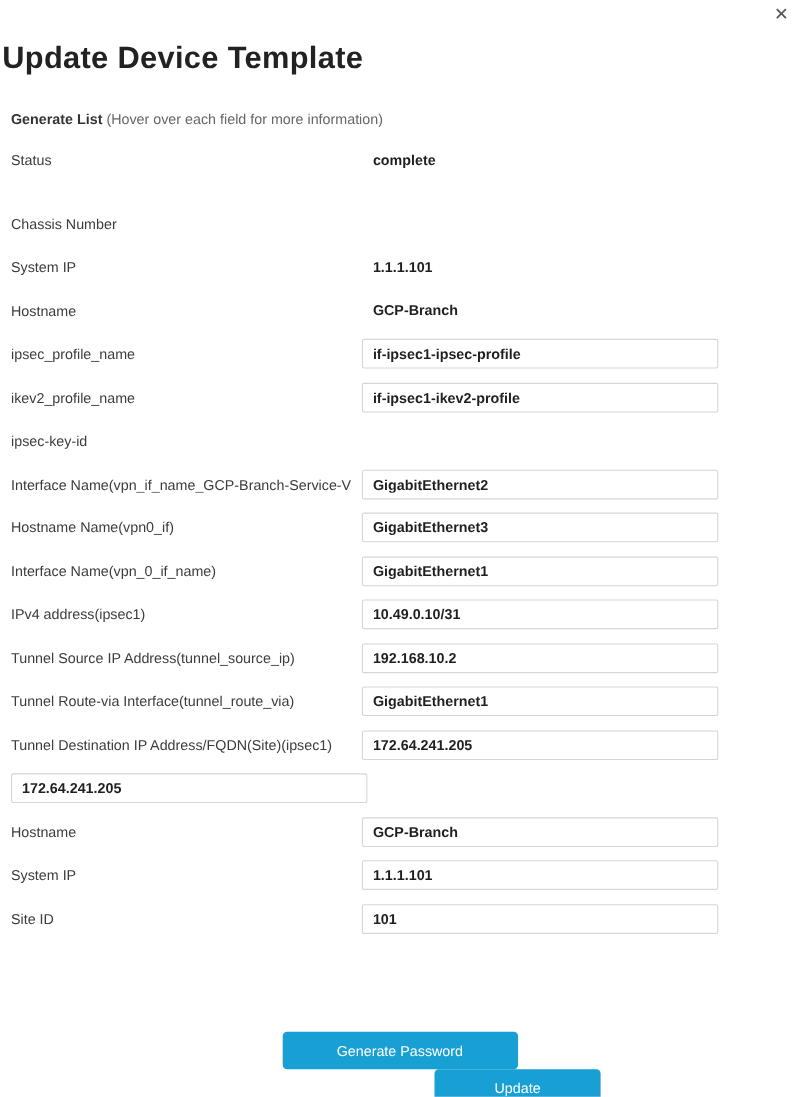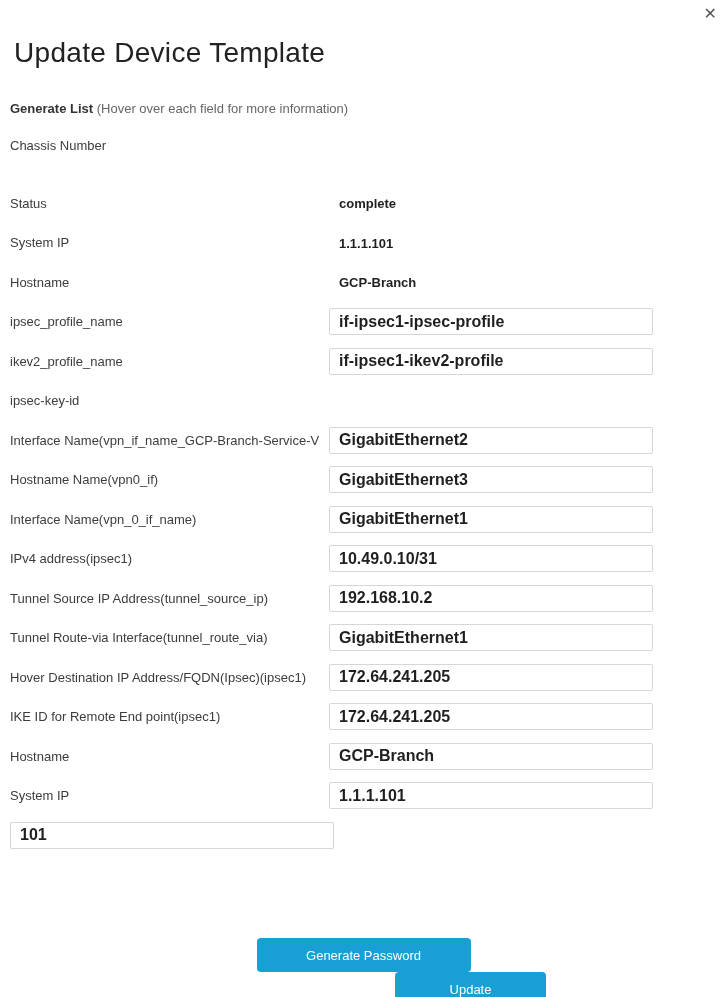--- a/index.html
+++ b/index.html
@@ -14,22 +14,22 @@
   .dialog { position:absolute; inset:0; }
 
   .close-btn {
     position:absolute; top:2px; right:6px;
     background:none; border:none; cursor:pointer;
     font-size:16px; font-weight:300; color:#555;
     font-family:inherit; line-height:1; padding:4px;
   }
 
   .title {
-    position:absolute; top:18px; left:14px;
-    font-size:28px; font-weight:400; color:#222;
+    position:absolute; top:18px; left:2px;
+    font-size:28px; font-weight:700; color:#222;
     letter-spacing:0.3px; white-space:nowrap;
   }
 
   .section-head {
     position:absolute; top:101px; left:10px;
     font-size:13px; color:#666;
   }
   .section-head .head-strong { font-weight:bold; color:#333; }
 
   .rows { position:absolute; top:126px; left:10px; width:643px; }
@@ -42,21 +42,21 @@
   }
   .row-value { width:324px; }
   .row-text {
     display:inline-block; padding-left:10px;
     font-size:13px; font-weight:bold; color:#1f1f1f;
   }
   .row-input {
     width:100%; height:27px;
     border:1px solid var(--input-border); border-radius:2px;
     background:#fff; padding:0 9px;
-    font-family:inherit; font-size:16px; font-weight:bold; color:#1f1f1f;
+    font-family:inherit; font-size:13px; font-weight:bold; color:#1f1f1f;
     outline:none;
   }
 
   .footer {
     position:absolute; top:938px; left:10px; right:10px;
     display:flex; align-items:center;flex-direction:column;
   }
   .btn {
     height:34px; border:none; border-radius:4px;
     background:var(--accent); color:#fff;
@@ -78,26 +78,26 @@
 
   <h1 class="title">Update Device Template</h1>
 
   <div class="section-head">
     <span class="head-strong">Generate List</span>
     <span>(Hover over each field for more information)</span>
   </div>
 
   <div class="rows" id="rows">
       <div class="row">
+        <span class="row-label">Status</span>
+        <div class="row-value"><span class="row-text">complete</span></div>
+      </div>
+      <div class="row">
         <span class="row-label">Chassis Number</span>
         <div class="row-value"></div>
-      </div>
-      <div class="row">
-        <span class="row-label">Status</span>
-        <div class="row-value"><span class="row-text">complete</span></div>
       </div>
       <div class="row">
         <span class="row-label">System IP</span>
         <div class="row-value"><span class="row-text">1.1.1.101</span></div>
       </div>
       <div class="row">
         <span class="row-label">Hostname</span>
         <div class="row-value"><span class="row-text">GCP-Branch</span></div>
       </div>
       <div class="row">
@@ -130,36 +130,36 @@
       </div>
       <div class="row">
         <span class="row-label">Tunnel Source IP Address(tunnel_source_ip)</span>
         <div class="row-value"><input class="row-input" type="text" value="192.168.10.2" style=""></div>
       </div>
       <div class="row">
         <span class="row-label">Tunnel Route-via Interface(tunnel_route_via)</span>
         <div class="row-value"><input class="row-input" type="text" value="GigabitEthernet1" style=""></div>
       </div>
       <div class="row">
-        <span class="row-label">Hover Destination IP Address/FQDN(Ipsec)(ipsec1)</span>
+        <span class="row-label">Tunnel Destination IP Address/FQDN(Site)(ipsec1)</span>
         <div class="row-value"><input class="row-input" type="text" value="172.64.241.205" style=""></div>
       </div>
       <div class="row">
-        <span class="row-label">IKE ID for Remote End point(ipsec1)</span>
         <div class="row-value"><input class="row-input" type="text" value="172.64.241.205" style=""></div>
       </div>
       <div class="row">
         <span class="row-label">Hostname</span>
         <div class="row-value"><input class="row-input" type="text" value="GCP-Branch" style=""></div>
       </div>
       <div class="row">
         <span class="row-label">System IP</span>
         <div class="row-value"><input class="row-input" type="text" value="1.1.1.101" style=""></div>
       </div>
       <div class="row">
+        <span class="row-label">Site ID</span>
         <div class="row-value"><input class="row-input" type="text" value="101" style=""></div>
       </div>
     </div>
 
   <div class="footer">
     <button class="btn btn-generate">Generate Password</button>
     <button class="btn btn-update">Update</button>
     <a class="cancel-link">Cancel</a>
   </div>
 

